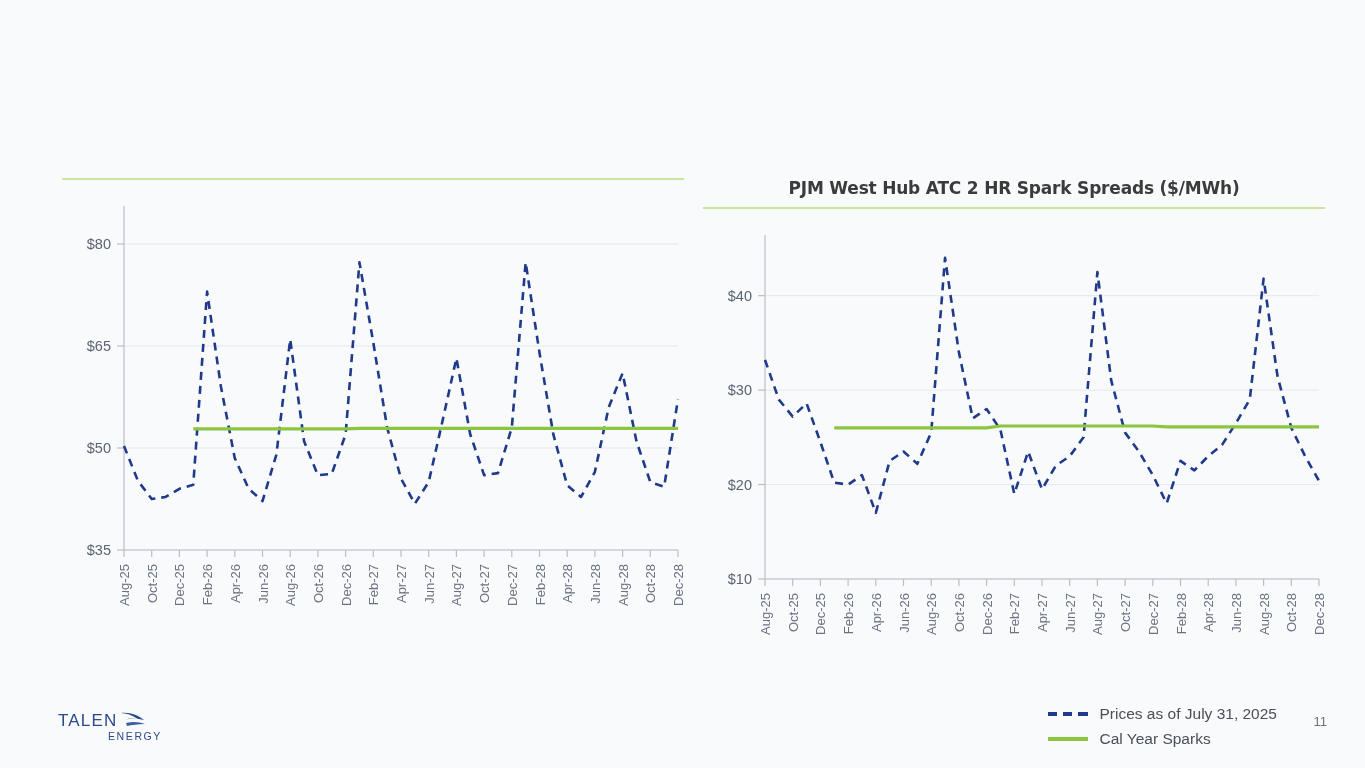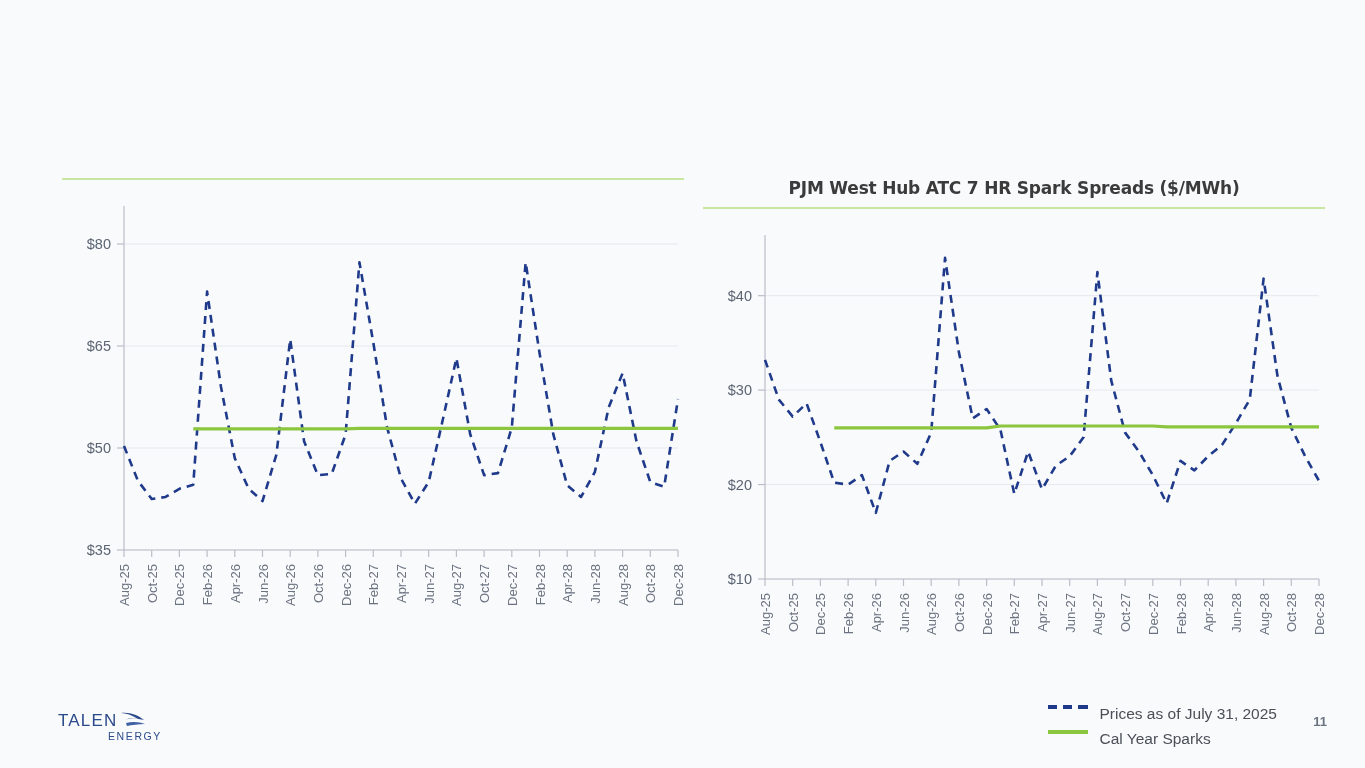--- a/index.html
+++ b/index.html
@@ -109,41 +109,41 @@
   .legend {
     position: absolute;
     right: 88px;
     top: 705px;
     display: flex;
     flex-direction: column;
     gap: 7px;
   }
   .legend-row {
     display: flex;
+    align-items: center;
     gap: 12px;
   }
   .legend-swatch { width: 40px; height: 4px; flex: 0 0 40px; }
   .legend-swatch.dashed {
     background-image: linear-gradient(to right,#1f3a8a 0 9px, transparent 9px 15px,
                       #1f3a8a 15px 24px, transparent 24px 30px, #1f3a8a 30px 40px);
     height: 4px;
   }
   .legend-swatch.solid { background: #8cc63e; height: 4px; }
   .legend-label {
     font-size: 15.5px;
     color: #4a4f58;
     white-space: nowrap;
   }
   .page-num {
     position: absolute;
     right: 38px;
     top: 714px;
     font-size: 13px;
     color: #6b7380;
-    font-weight: bold;
   }
 </style>
 </head>
 <body>
 
 <div class="slide">
 
 
   <div class="panel left">
     <div class="panel-rule"></div>
@@ -205,21 +205,21 @@
           <text x="0" y="0" class="xtick" text-anchor="end" transform="translate(593.3,362) rotate(-90)">Oct-28</text>
           <line x1="616" y1="348" x2="616" y2="355" class="tickmark"></line>
           <text x="0" y="0" class="xtick" text-anchor="end" transform="translate(621,362) rotate(-90)">Dec-28</text>
           <path d="M62.00 243.96 L75.85 278.64 L89.70 297.00 L103.55 294.96 L117.40 286.80 L131.25 282.72 L145.10 89.60 L158.95 184.80 L172.80 256.20 L186.65 286.80 L200.50 299.04 L214.35 252.80 L228.20 137.20 L242.05 239.20 L255.90 273.20 L269.75 271.84 L283.60 232.40 L297.45 60.36 L311.30 140.60 L325.15 225.60 L339.00 276.60 L352.85 301.76 L366.70 280.00 L380.55 218.80 L394.40 156.24 L408.25 232.40 L422.10 273.20 L435.95 271.16 L449.80 225.60 L463.65 60.36 L477.50 150.80 L491.35 232.40 L505.20 283.40 L519.05 294.96 L532.90 269.80 L546.75 205.20 L560.60 171.20 L574.45 239.20 L588.30 280.00 L602.15 284.76 L616.00 197.04" class="series-price"></path>
           <path d="M131.25 226.96 L145.10 226.96 L158.95 226.96 L172.80 226.96 L186.65 226.96 L200.50 226.96 L214.35 226.96 L228.20 226.96 L242.05 226.96 L255.90 226.96 L269.75 226.96 L283.60 226.96 L297.45 226.28 L311.30 226.28 L325.15 226.28 L339.00 226.28 L352.85 226.28 L366.70 226.28 L380.55 226.28 L394.40 226.28 L408.25 226.28 L422.10 226.28 L435.95 226.28 L449.80 226.28 L463.65 226.28 L477.50 226.28 L491.35 226.28 L505.20 226.28 L519.05 226.28 L532.90 226.28 L546.75 226.28 L560.60 226.28 L574.45 226.28 L588.30 226.28 L602.15 226.28 L616.00 226.28" class="series-avg"></path>
         </svg>
     </div>
   </div>
 
   <div class="panel right">
-    <div class="panel-title">PJM West Hub ATC 7 HR Spark Spreads ($/MWh)</div>
+    <div class="panel-title">PJM West Hub ATC 2 HR Spark Spreads ($/MWh)</div>
     <div class="panel-rule"></div>
     <div class="plot-wrap">
       <svg class="plot-svg" id="svg-1" width="622" height="420" viewBox="0 0 622 420">
           <line x1="62" y1="348" x2="616" y2="348" class="gridline"></line>
           <line x1="55" y1="348" x2="62" y2="348" class="tickmark"></line>
           <text x="49" y="353" text-anchor="end" class="ytick">$10</text>
           <line x1="62" y1="253.55555555555554" x2="616" y2="253.55555555555554" class="gridline"></line>
           <line x1="55" y1="253.55555555555554" x2="62" y2="253.55555555555554" class="tickmark"></line>
           <text x="49" y="258.55555555555554" text-anchor="end" class="ytick">$20</text>
           <line x1="62" y1="159.11111111111111" x2="616" y2="159.11111111111111" class="gridline"></line>

